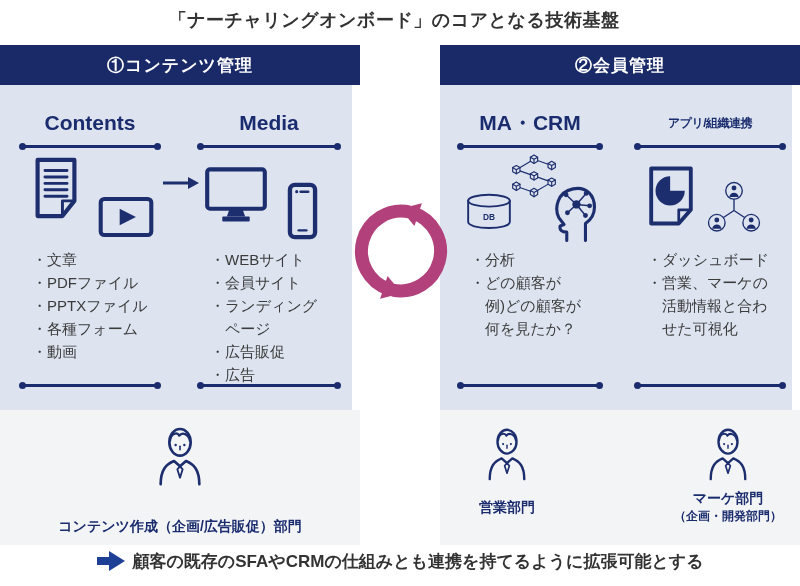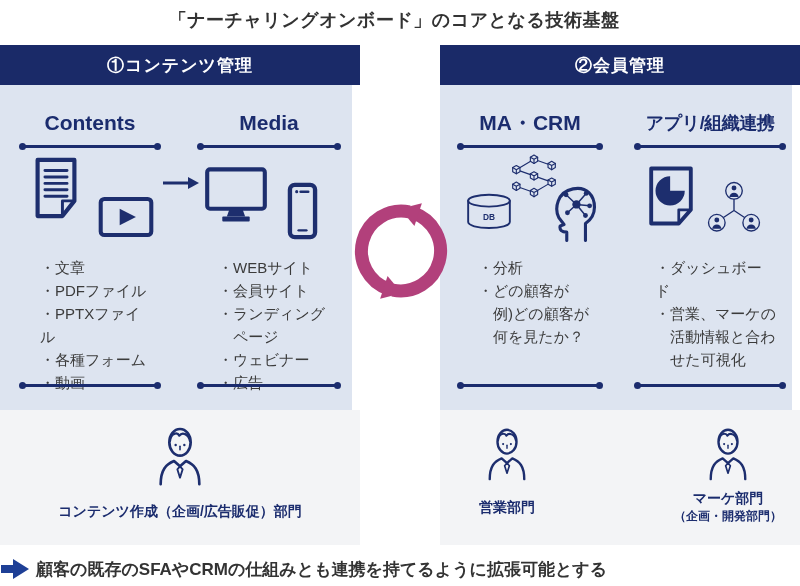--- a/index.html
+++ b/index.html
@@ -20,58 +20,58 @@
     font-size:17px;font-weight:bold;letter-spacing:1px;font-family:Liberation Mono, monospace;
   }
   .panel-body{position:absolute;top:40px;left:0;right:8px;height:325px;background:#dde4f0;}
   .panel-footer{position:absolute;top:365px;left:0;right:0;height:135px;background:#f3f4f6;}
   
   .col{position:absolute;top:18px;height:284px;}
   .col-head{
     height:40px;display:flex;align-items:center;justify-content:center;
     font-size:21px;font-weight:bold;color:#1b2c6e;
   }
-  .col-head.small{font-size:18px;letter-spacing:-.5px;}
+  .col-head.small{font-size:12px;letter-spacing:-.5px;}
   .rule{position:absolute;left:0;right:0;height:2.5px;background:#1b2c6e;border-radius:2px;}
   .rule.t{top:42px;}
   .rule.b{top:281px;}
   .rule::before,.rule::after{
     content:"";position:absolute;width:7px;height:7px;border-radius:50%;background:#1b2c6e;top:-2.2px;
   }
   .rule::before{left:-1px;}
   .rule::after{right:-1px;}
   .icons{position:absolute;top:47px;left:0;right:0;height:95px;}
   .icons svg{position:absolute;}
   ul.list{
-    position:absolute;top:145px;left:12px;right:0;margin:8px;padding:0;list-style:none;
+    position:absolute;top:145px;left:12px;right:0;margin:0;padding:0;list-style:none;
     font-size:15px;line-height:23px;color:#3b3b3b;
   }
   ul.list li.cont{padding-left:15px;}
   
   .st{fill:none;stroke:#1d2e6e;stroke-width:4.5;stroke-linejoin:round;stroke-linecap:round;}
   .st3{fill:none;stroke:#1d2e6e;stroke-width:3.2;stroke-linecap:round;stroke-linejoin:round;}
   .fl{fill:#1d2e6e;stroke:none;}
   .cf{fill:#dde4f0;stroke:#1d2e6e;stroke-width:2.2;stroke-linejoin:round;}
   .cl{fill:none;stroke:#1d2e6e;stroke-width:2.2;stroke-linejoin:round;stroke-linecap:round;}
   .dbtxt{font-size:14px;font-weight:bold;fill:#1d2e6e;font-family:"Liberation Sans","DejaVu Sans",sans-serif;}
   
   .team{position:absolute;display:flex;flex-direction:column;align-items:center;}
-  .team.solo{left:0;right:0;top:13px;}
+  .team.solo{left:0;right:0;top:13px;gap:15px;}
   .team.t1{left:7px;width:120px;top:13px;}
   .team.t2{left:118px;width:120px;top:13px;}
   .team.t3{left:222px;width:132px;top:13px;}
   .team .label{
     margin-top:5px;min-height:38px;display:flex;flex-direction:column;justify-content:center;
     font-size:14px;font-weight:bold;color:#1b2c6e;text-align:center;line-height:1.35;
   }
   .team .label .tl{display:block;}
   .team .label .tl.sub{font-size:12px;}
   
   .sync{position:absolute;left:346px;top:196px;width:110px;height:110px;}
-  .note{position:absolute;left:0;right:0;top:549px;display:flex;align-items:center;gap:6px;margin-top:8px;}
+  .note{position:absolute;left:0;right:0;top:549px;display:flex;align-items:center;justify-content:center;gap:6px;}
   .note-text{font-size:17px;font-weight:bold;color:#333333;}
 </style>
 </head>
 <body>
 
 <svg width="0" height="0" style="position:absolute" aria-hidden="true">
   <symbol id="sym-person" viewBox="0 0 84 92">
     <g fill="none" stroke="#1d2e6e" stroke-width="4" stroke-linecap="round" stroke-linejoin="round">
       <ellipse cx="42" cy="27" rx="16" ry="20"></ellipse>
       <path d="M27,25 C28,13 38,11 41,17 C45,11 55,14 57,25" stroke-width="3.4"></path>
@@ -136,21 +136,21 @@
             <circle class="fl" cx="10" cy="10" r="1.6"></circle>
             <path d="M14,10 H22" stroke="#1d2e6e" stroke-width="2.5" stroke-linecap="round" fill="none"></path>
             <path d="M12,50 H20" stroke="#1d2e6e" stroke-width="2.5" stroke-linecap="round" fill="none"></path>
           </svg>
         </div>
         <ul class="list">
           <li>・WEBサイト</li>
           <li>・会員サイト</li>
           <li>・ランディング</li>
           <li class="cont">ページ</li>
-          <li>・ウェビナー</li>
+          <li>・広告販促</li>
           <li>・広告</li>
         </ul>
         <div class="rule b"></div>
       </div>
     </div>
 
     <div class="panel-footer">
       <div class="team solo">
         <svg width="56" height="64" viewBox="0 0 84 92">
             <use href="#sym-person" xlink:href="#sym-person"></use>

